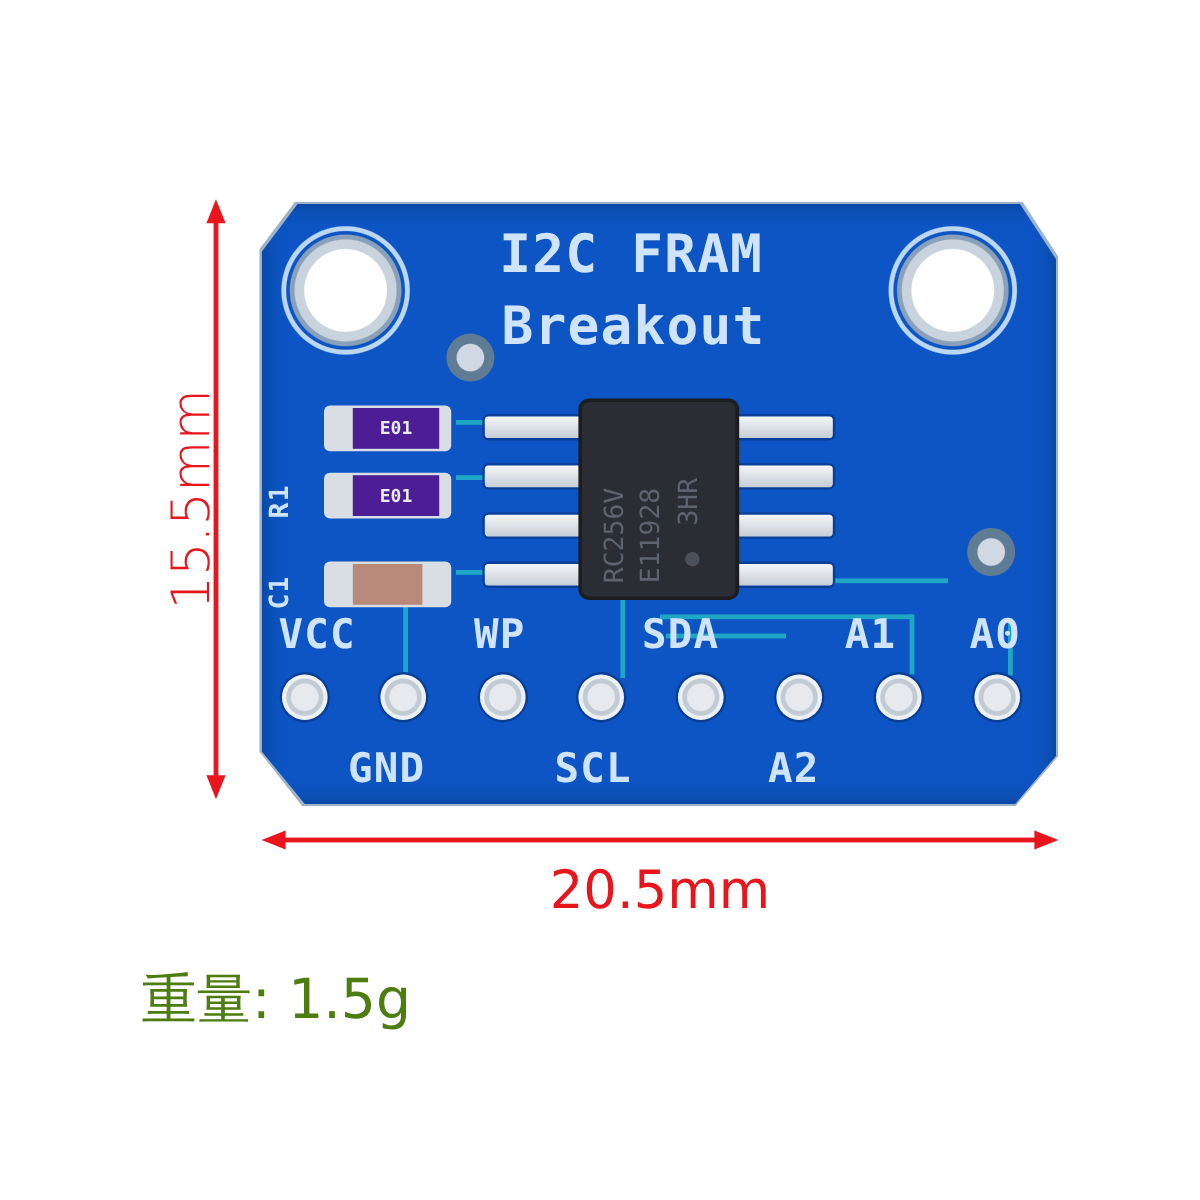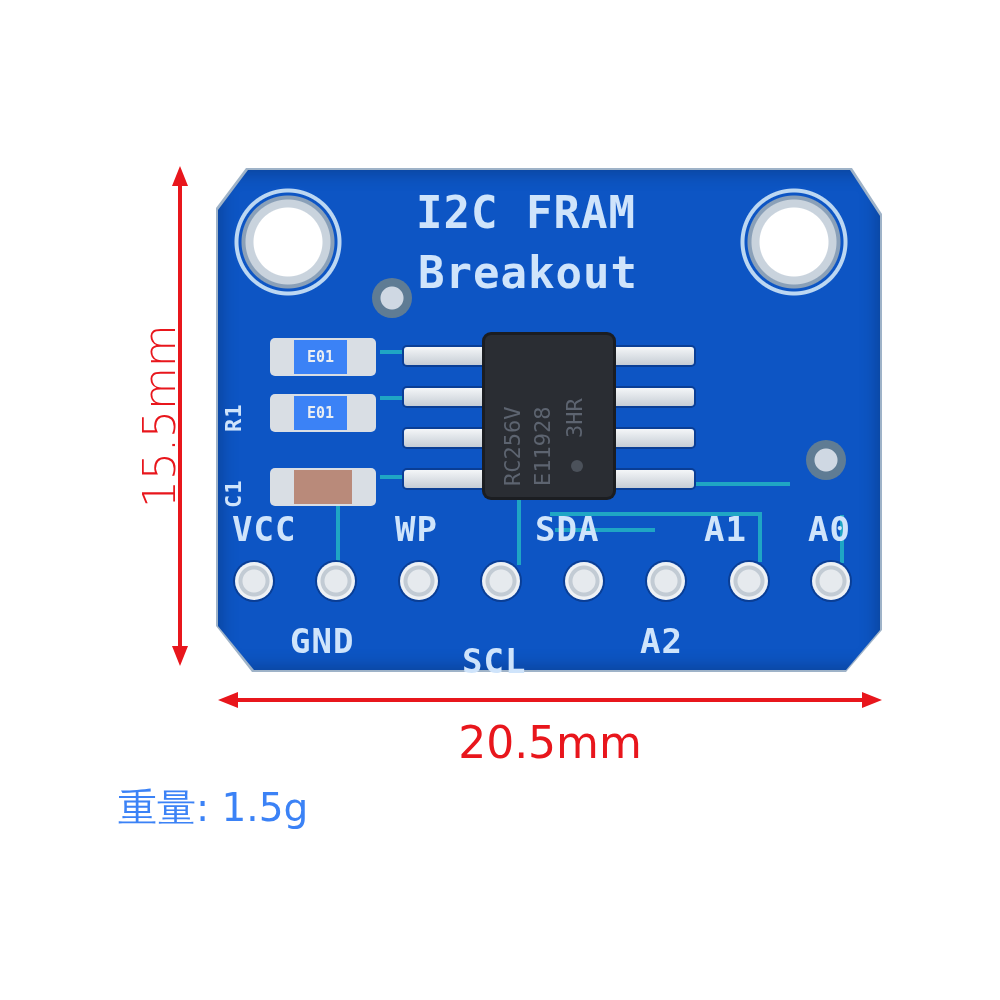--- a/index.html
+++ b/index.html
@@ -9,21 +9,21 @@
   .vline { left:178px; top:172px; width:4px; height:488px; background:#e8161c; }
   .varrow-top { left:172px; top:166px; width:0; height:0; border-left:8px solid transparent; border-right:8px solid transparent; border-bottom:20px solid #e8161c; }
   .varrow-bot { left:172px; top:646px; width:0; height:0; border-left:8px solid transparent; border-right:8px solid transparent; border-top:20px solid #e8161c; }
   .vlabel { left:70px; top:393px; width:180px; height:50px; transform:rotate(-90deg); transform-origin:center; text-align:center; font-size:44px; line-height:50px; color:#e8161c; font-family:"DejaVu Sans", sans-serif; font-weight:300; }
 
   .hline { left:230px; top:698px; width:640px; height:4px; background:#e8161c; }
   .harrow-l { left:218px; top:692px; width:0; height:0; border-top:8px solid transparent; border-bottom:8px solid transparent; border-right:20px solid #e8161c; }
   .harrow-r { left:862px; top:692px; width:0; height:0; border-top:8px solid transparent; border-bottom:8px solid transparent; border-left:20px solid #e8161c; }
   .hlabel { left:440px; top:718px; width:220px; text-align:center; font-size:44px; line-height:50px; color:#e8161c; font-family:"DejaVu Sans", sans-serif; }
 
-  .weight { left:118px; top:780px; font-size:39px; line-height:56px; color:#3b82f6; font-family:"DejaVu Sans", sans-serif; }
+  .weight { left:118px; top:804px; font-size:46px; line-height:56px; color:#4d7c0f; font-family:"DejaVu Sans", sans-serif; }
 
   
   .board {
     left:218px; top:170px; width:662px; height:500px;
     background:#0d55c4;
     clip-path: polygon(30px 0, 632px 0, 662px 46px, 662px 460px, 628px 500px, 36px 500px, 0 456px, 0 40px);
     box-shadow: inset 0 0 20px rgba(0,0,0,0.3);
   }
   .board-edge {
     left:216px; top:168px; width:666px; height:504px;
@@ -41,21 +41,21 @@
 
   .chip { left:485px; top:335px; width:128px; height:162px; background:#2a2d33; border-radius:6px; box-shadow:0 0 0 3px #1b1d21; }
   .chip-text { left:500px; top:348px; width:100px; height:138px; color:#5d6470; font-family:"DejaVu Sans Mono", monospace; font-size:22px; line-height:26px; }
   .chip-text span { position:absolute; transform:rotate(-90deg); transform-origin:left top; white-space:nowrap; }
   .chip-dot { left:571px; top:460px; width:12px; height:12px; border-radius:50%; background:#4b515a; }
 
   .pin { width:82px; height:18px; background:linear-gradient(#f4f6f8, #c6cdd5); border-radius:3px; box-shadow:0 0 0 2px #0a3e95; }
   .pin-r { width:82px; height:18px; background:linear-gradient(#f4f6f8, #c6cdd5); border-radius:3px; box-shadow:0 0 0 2px #0a3e95; }
 
   .smd { width:106px; height:38px; background:#d9dee4; border-radius:5px; }
-  .smd-body { width:53px; height:34px; background:#3b82f6; top:2px; left:24px; color:#e9edf2; font-family:"DejaVu Sans Mono", monospace; font-size:15px; font-weight:bold; line-height:34px; text-align:center; }
+  .smd-body { width:72px; height:34px; background:#4c1d95; top:2px; left:24px; color:#e9edf2; font-family:"DejaVu Sans Mono", monospace; font-size:15px; font-weight:bold; line-height:34px; text-align:center; }
   .cap-body { width:58px; height:34px; background:#b98a7a; top:2px; left:24px; }
 
   .pad { width:38px; height:38px; border-radius:50%; background:radial-gradient(circle, #e6eaee 0 11px, #c2cbd4 12px 15px, #eef1f4 16px 19px); box-shadow:0 0 0 2px #0a3e95; }
 
   .trace { background:#1fa6c4; }
 
   .pin-label { font-size:34px; line-height:38px; }
   .side-label { font-size:22px; line-height:24px; transform:rotate(-90deg); transform-origin:left top; }
 </style>
 </head>
@@ -128,21 +128,21 @@
 <div class="abs pad" style="left:235px;top:562px;"></div>
 <div class="abs pad" style="left:317px;top:562px;"></div>
 <div class="abs pad" style="left:400px;top:562px;"></div>
 <div class="abs pad" style="left:482px;top:562px;"></div>
 <div class="abs pad" style="left:565px;top:562px;"></div>
 <div class="abs pad" style="left:647px;top:562px;"></div>
 <div class="abs pad" style="left:730px;top:562px;"></div>
 <div class="abs pad" style="left:812px;top:562px;"></div>
 
 <div class="abs silk pin-label" style="left:290px;top:622px;">GND</div>
-<div class="abs silk pin-label" style="left:462px;top:622px;margin-top:20px;">SCL</div>
+<div class="abs silk pin-label" style="left:462px;top:622px;">SCL</div>
 <div class="abs silk pin-label" style="left:640px;top:622px;">A2</div>
 
 <div class="abs hline"></div>
 <div class="abs harrow-l"></div>
 <div class="abs harrow-r"></div>
 <div class="abs hlabel">20.5mm</div>
 
 <div class="abs weight">重量: 1.5g</div>
 
 </body></html>

